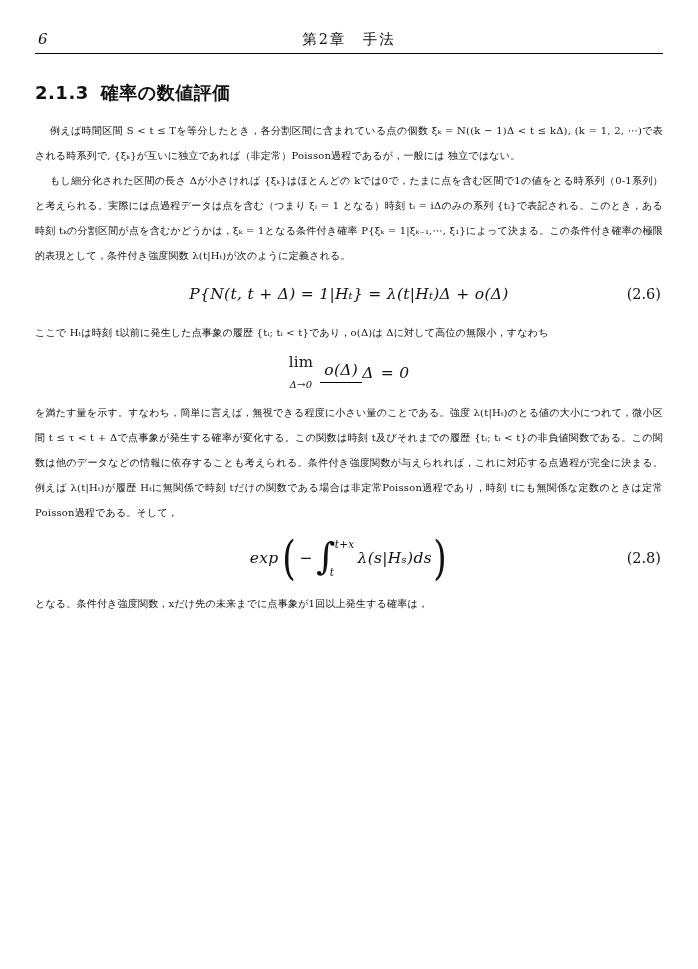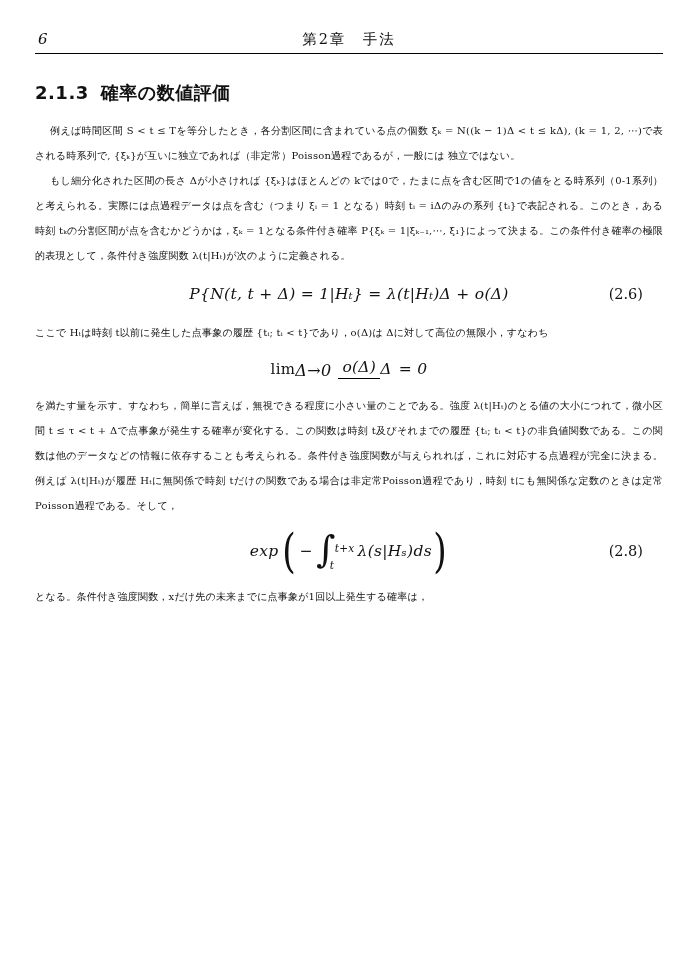--- a/index.html
+++ b/index.html
@@ -30,49 +30,49 @@
   }
   .indent{text-indent:15px;}
 
   
   .disp-eq{
     position:relative;display:flex;align-items:center;justify-content:center;
     margin:10px 0;min-height:28px;
   }
   .eq-body{font-style:italic;font-size:15.5px;letter-spacing:.3px;}
   .eq-no{
-    position:absolute;right:20px;top:50%;transform:translateY(-50%);
+    position:absolute;right:2px;top:50%;transform:translateY(-50%);
     font-style:normal;font-size:14.5px;
   }
 
   
   .limrow{display:inline-flex;align-items:center;gap:7px;}
-  .limblock{display:inline-flex;flex-direction:row;align-items:center;line-height:1;justify-content:space-between;}
+  .limblock{display:inline-flex;flex-direction:column;align-items:center;line-height:1;justify-content:space-between;}
   .limword{font-style:normal;font-size:15px;}
-  .limsub{font-size:16px;margin-top:4px;}
+  .limsub{font-size:10px;margin-top:10px;}
   .frac{display:inline-flex;flex-direction:row;align-items:center;line-height:1.15;}
   .frac .num{border-bottom:1px solid #000;padding:0 4px 2px 4px;}
   .frac .den{padding-top:2px;}
   .limrhs{font-size:15.5px;}
 
   
   .introw{display:inline-flex;align-items:center;}
   .introw .prefix{margin-right:2px;}
   .bigp{
     font-style:normal;font-size:46px;line-height:1;font-weight:400;
     transform:scaleX(.75);display:inline-block;margin:0 -1px;
   }
   .minus{margin:0 2px 0 3px;}
   .intwrap{display:inline-flex;align-items:center;margin:0 1px;}
   .intglyph{font-style:normal;font-size:37px;line-height:1;padding-bottom:4px;}
   .intlims{
     display:inline-flex;flex-direction:column;justify-content:space-between;
     height:42px;font-size:10.5px;line-height:1;margin-left:-1px;
   }
-  .intsup{align-self:flex-start;margin-top:13px;font-style:italic;}
+  .intsup{align-self:flex-start;margin-top:2px;font-style:italic;}
   .intsub{align-self:flex-start;margin-left:-5px;margin-bottom:2px;}
   .integrand{margin-left:2px;}
 
   .eq26-gap{margin:12px 0 12px 0;}
 </style>
 </head>
 <body>
 
 <div class="page">
 

